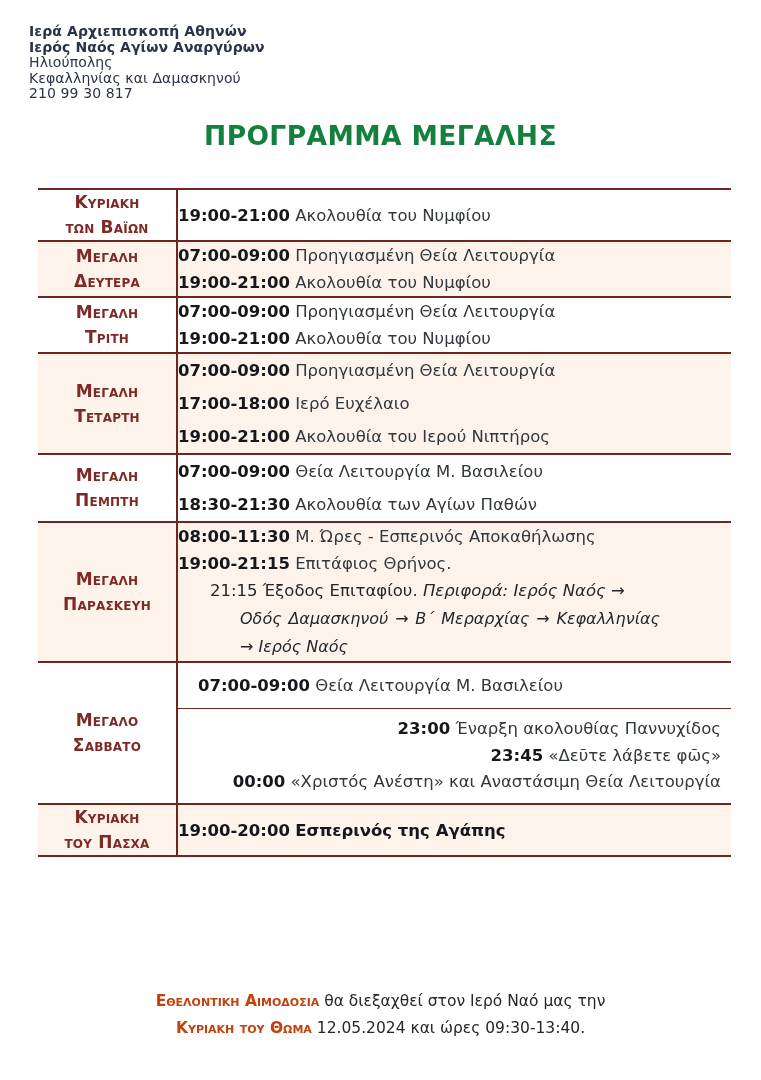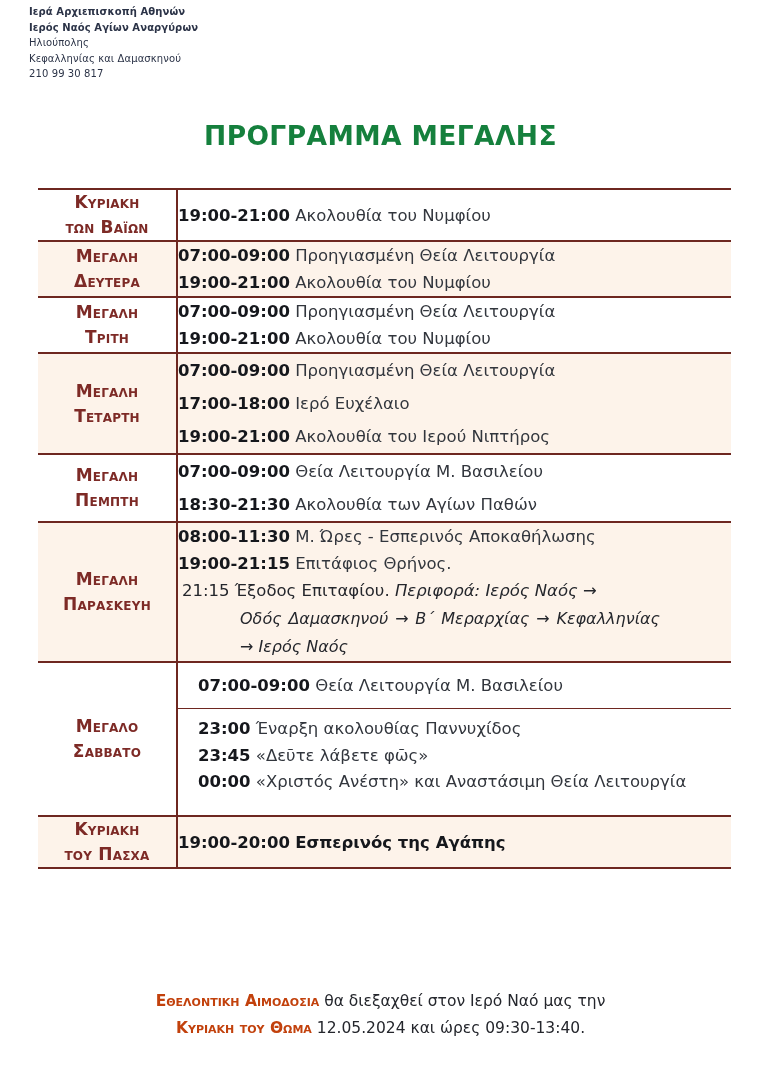--- a/index.html
+++ b/index.html
@@ -13,22 +13,22 @@
     font-family: "DejaVu Sans", "Liberation Sans", sans-serif;
     color: #1f2430;
     overflow: hidden;
     position: relative;
   }
 
   
   .letterhead {
     position: absolute;
     left: 29px;
-    top: 4px;
-    font-size: 10px;
+    top: 24px;
+    font-size: 14px;
     line-height: 15.6px;
     color: #2b3347;
     letter-spacing: .1px;
   }
   .letterhead .strong { font-weight: bold; }
 
   
   .doc-title {
     position: absolute;
     left: 0;
@@ -92,41 +92,41 @@
   .evt .d {
     color: #32363d;
   }
   .evt.loose { line-height: 33px; }
 
   
   .proc-line {
     font-size: 16.5px;
     line-height: 28px;
     color: #24262c;
-    padding-left: 66px;
+    padding-left: 94px;
     text-indent: -62px;
   }
   .proc-body {
     display: inline;
   }
   .proc-just {
     font-style: italic;
     font-size: 16px;
     line-height: 28px;
     color: #24262c;
     padding-left: 62px;
     text-align: justify;
     text-align-last: left;
     width: 420px;
   }
 
   
   .sat-top { padding: 9px 10px 9px 20px; }
   .sat-div { border-top: 1.5px solid #6e2720; }
-  .sat-bot { padding: 6px 10px 20px 20px; }
+  .sat-bot { padding: 6px 10px 8px 20px; text-align: right; }
   .evt.hang {
     white-space: normal;
     padding-left: 58px;
     text-indent: -58px;
     line-height: 26px;
   }
 
   
   .evt.allbold .d { font-weight: bold; color: #15171c; }
 

